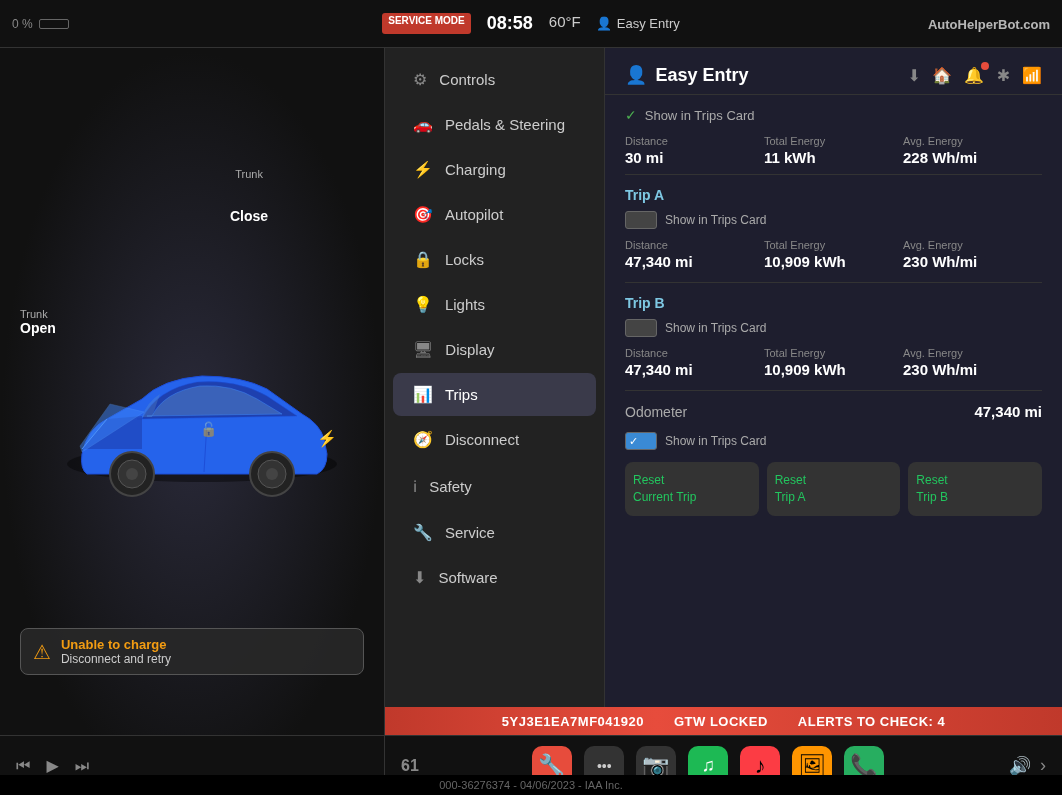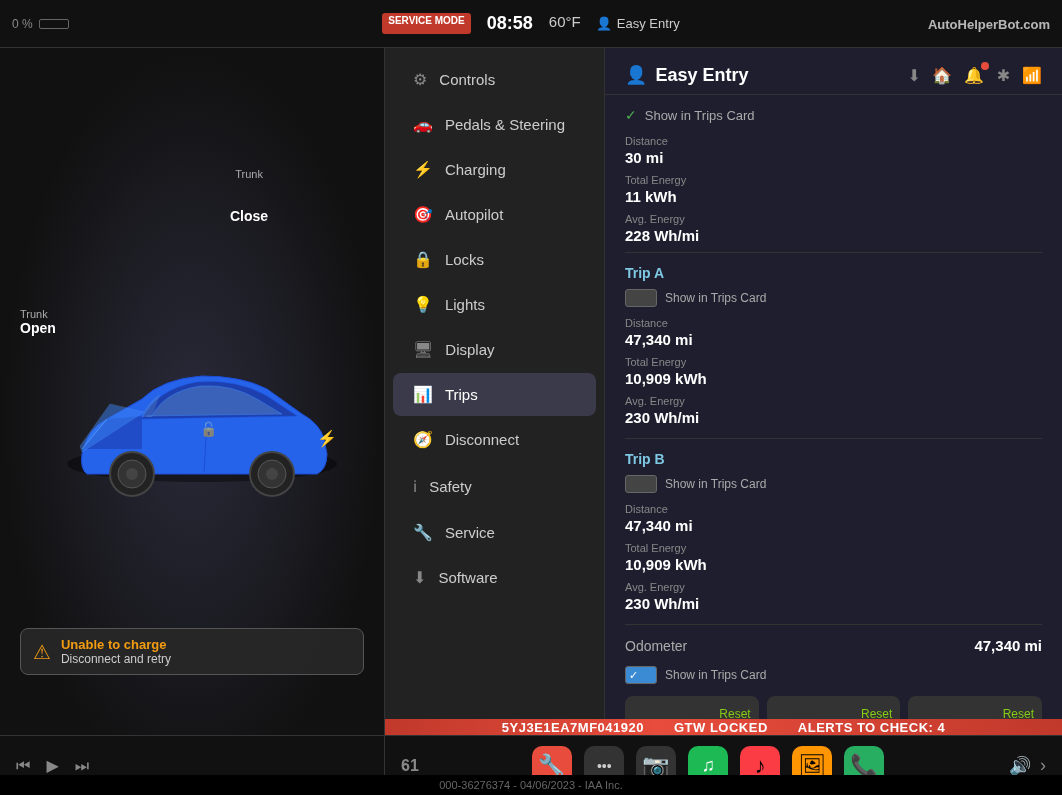--- a/index.html
+++ b/index.html
@@ -261,22 +261,21 @@
       display: flex;
       align-items: center;
       gap: 8px;
       margin-bottom: 12px;
     }
     .checkmark { color: #4CAF50; font-size: 14px; }
     .show-trips-label { font-size: 13px; color: #aaa; }
 
     .trip-stats {
       display: grid;
-      grid-template-columns: 1fr;
-      gap: 8px;
+      grid-template-columns: 1fr 1fr 1fr;
       margin-bottom: 8px;
     }
     .stat-item { }
     .stat-label { font-size: 11px; color: #888; margin-bottom: 2px; }
     .stat-value { font-size: 15px; font-weight: 600; color: white; }
 
     .divider { height: 1px; background: #333; margin: 8px 0; }
 
     .trip-section { margin: 12px 0; }
     .trip-section-title {
@@ -318,34 +317,34 @@
       display: grid;
       grid-template-columns: 1fr 1fr 1fr;
       gap: 8px;
       margin-top: 12px;
     }
     .reset-btn {
       background: #333;
       border: none;
       border-radius: 8px;
       padding: 10px 8px;
-      color: #84cc16;
+      color: #22c55e;
       font-size: 12px;
-      text-align: right;
+      text-align: left;
       cursor: pointer;
       line-height: 1.4;
     }
 
     
     .alert-bar {
       position: absolute;
       bottom: 60px;
       left: 385px;
       right: 0;
-      height: 16px;
+      height: 28px;
       background: linear-gradient(90deg, #c0392b 0%, #e74c3c 40%, #c0392b 100%);
       display: flex;
       align-items: center;
       justify-content: center;
       gap: 30px;
       font-size: 13px;
       font-weight: bold;
       color: white;
       letter-spacing: 0.5px;
     }

